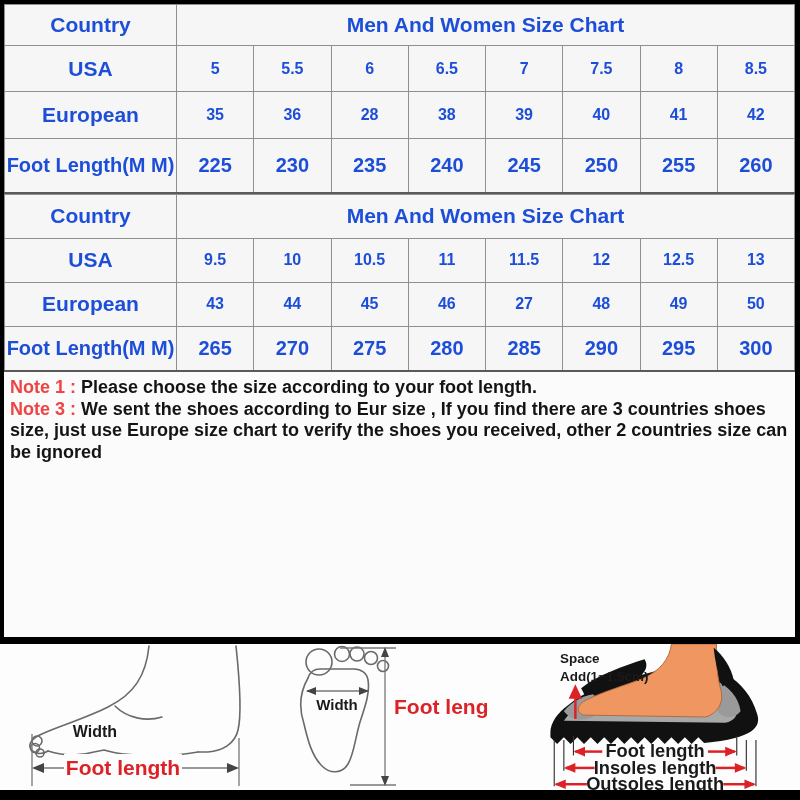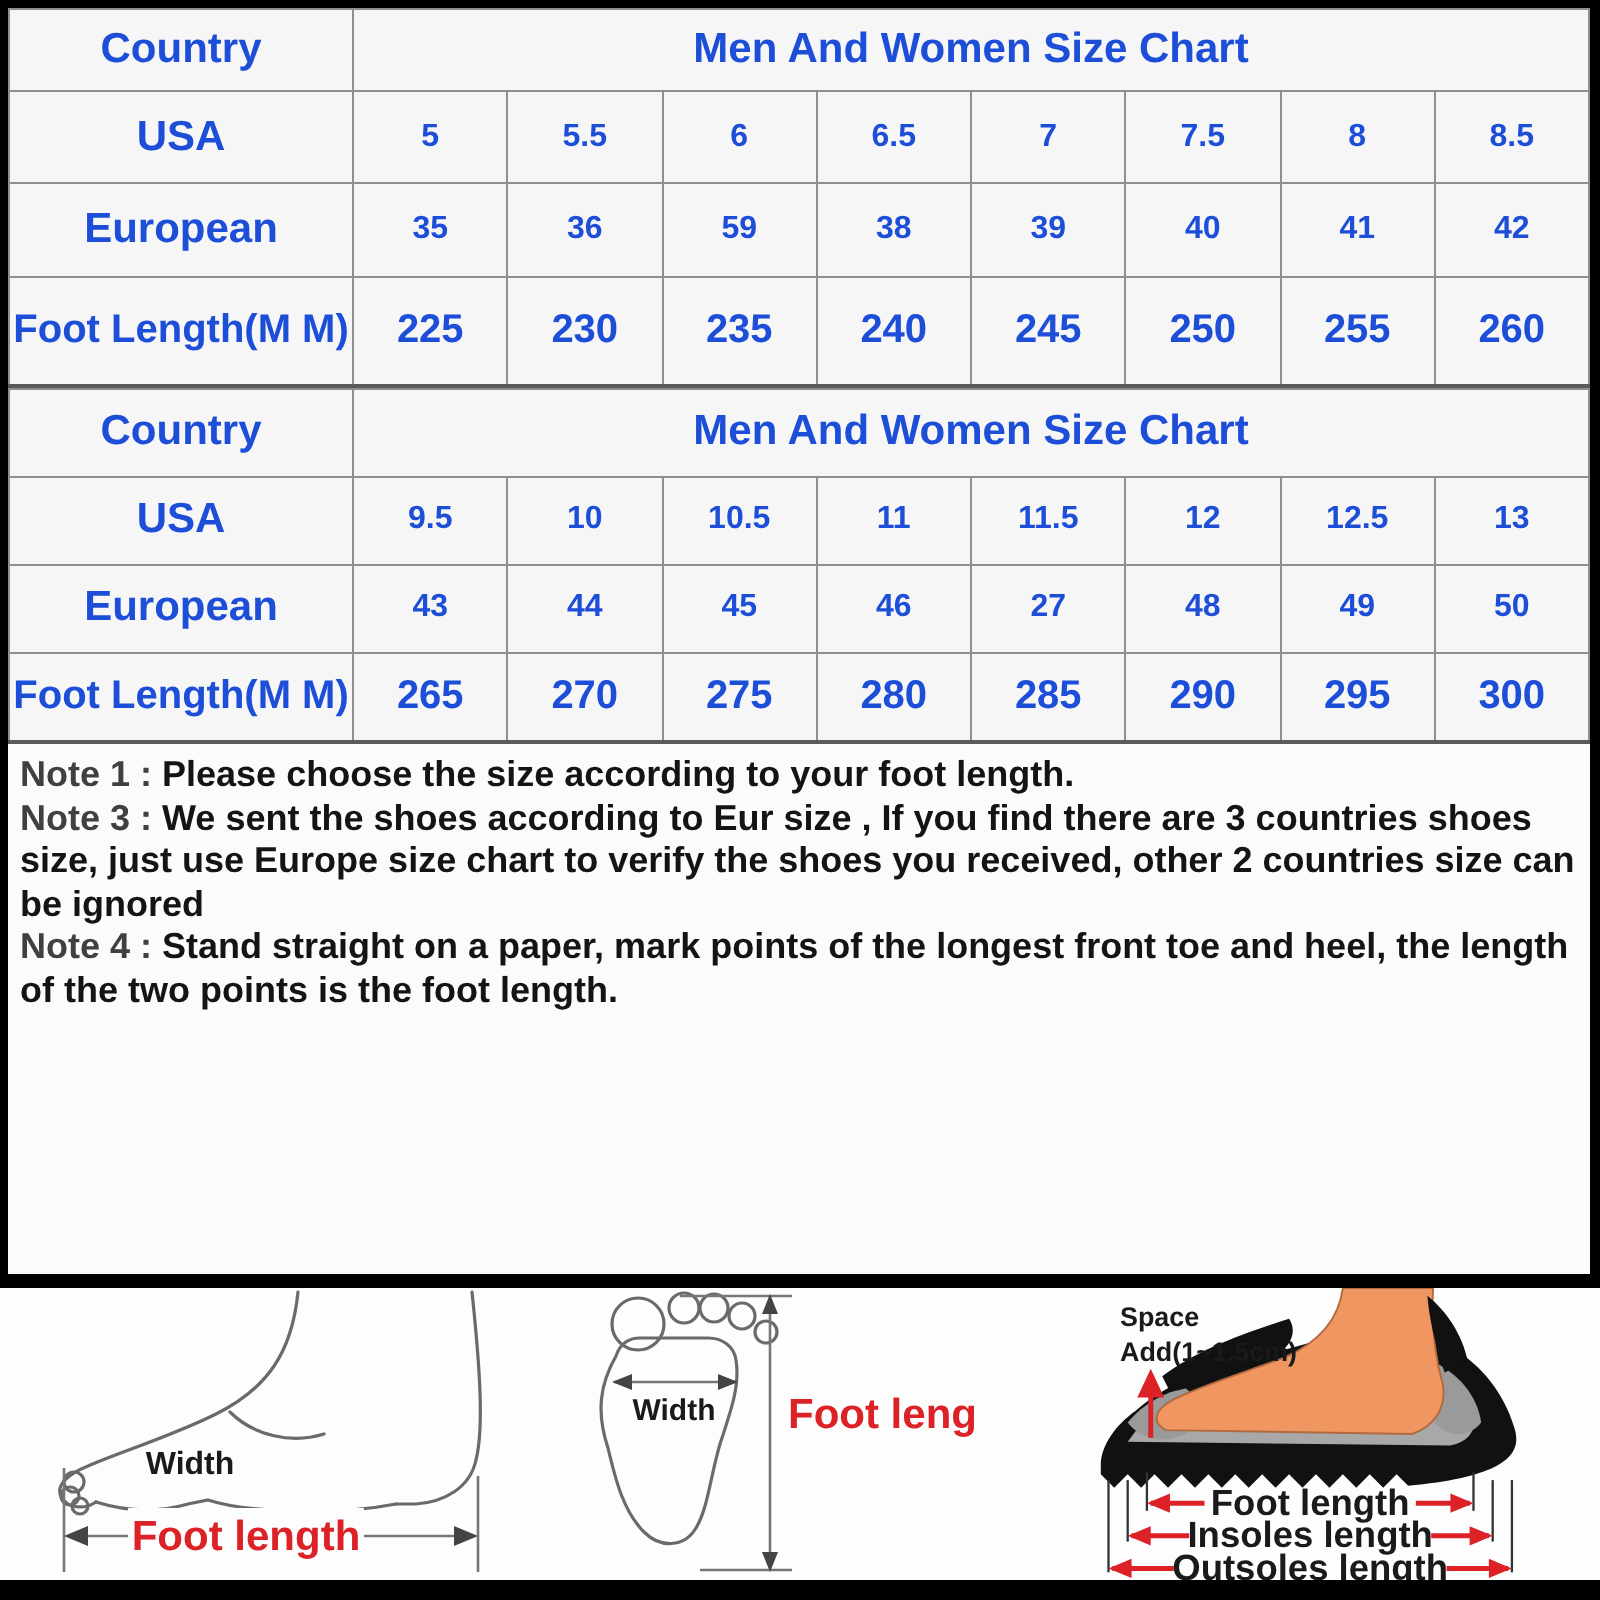--- a/index.html
+++ b/index.html
@@ -32,21 +32,21 @@
   #t1 tr:nth-child(2){height:46px}
   #t1 tr:nth-child(3){height:47px}
   #t1 tr:nth-child(4){height:54px}
   #t2 tr:nth-child(1){height:44px}
   #t2 tr:nth-child(2){height:44px}
   #t2 tr:nth-child(3){height:44px}
   #t2 tr:nth-child(4){height:45px}
   
   .notes{padding:5px 6px 0 6px;height:252px;overflow:hidden;}
   .note{font-size:18px;font-weight:bold;color:#141414;line-height:21.6px;}
-  .np{color:#404040;}
+  .np{color:#ef4444;}
   
   .strip{position:absolute;left:-4px;right:-5px;bottom:0;height:163px;background:#fdfdfd;}
   .bar-top{position:absolute;top:0;left:0;right:0;height:7px;background:#000;}
   .bar-bottom{position:absolute;bottom:0;left:0;right:0;height:10px;background:#000;}
   .diagrams{position:absolute;top:7px;bottom:10px;left:0;right:0;background:#fdfdfd;}
   .diagrams svg{position:absolute;top:0;}
   svg text{font-family:"Liberation Sans",sans-serif;font-weight:bold;}
   .sketch{fill:none;stroke:#6a6a6a;stroke-width:1.6;stroke-linecap:round;}
   .dim{stroke:#777;stroke-width:1.3;fill:none;}
   .dimhead{fill:#444;}
@@ -79,21 +79,21 @@
           <td class="val">6.5</td>
           <td class="val">7</td>
           <td class="val">7.5</td>
           <td class="val">8</td>
           <td class="val">8.5</td>
         </tr>
         <tr>
           <td class="rlabel">European</td>
           <td class="val">35</td>
           <td class="val">36</td>
-          <td class="val">59</td>
+          <td class="val">28</td>
           <td class="val">38</td>
           <td class="val">39</td>
           <td class="val">40</td>
           <td class="val">41</td>
           <td class="val">42</td>
         </tr>
         <tr>
           <td class="rlabel red">Foot Length(M M)</td>
           <td class="val red">225</td>
           <td class="val red">230</td>
@@ -149,21 +149,20 @@
           <td class="val red">290</td>
           <td class="val red">295</td>
           <td class="val red">300</td>
         </tr>
       </tbody>
   </table>
 
   <div class="notes">
       <div class="note"><span class="np">Note 1 : </span><span class="nt">Please choose the size according to your foot length.</span></div>
       <div class="note"><span class="np">Note 3 : </span><span class="nt">We sent the shoes according to Eur size , If you find there are 3 countries shoes size, just use Europe size chart to verify the shoes you received, other 2 countries size can be ignored</span></div>
-      <div class="note"><span class="np">Note 4 : </span><span class="nt">Stand straight on a paper, mark points of the longest front toe and heel, the length of the two points is the foot length.</span></div>
     </div>
 
   <div class="strip">
     <div class="bar-top"></div>
     <div class="diagrams">
 
       <svg style="left:12px" width="262" height="146" viewBox="0 0 262 146">
         <path class="sketch" d="M137,2 C134,32 122,50 96,63 C74,74 48,82 32,89 C22,93 15,99 19,105 C22,110 30,111 36,107"></path>
         <path class="sketch" d="M103,62 C115,74 134,78 150,73"></path>
         <circle class="sketch" cx="25" cy="97" r="5"></circle>

